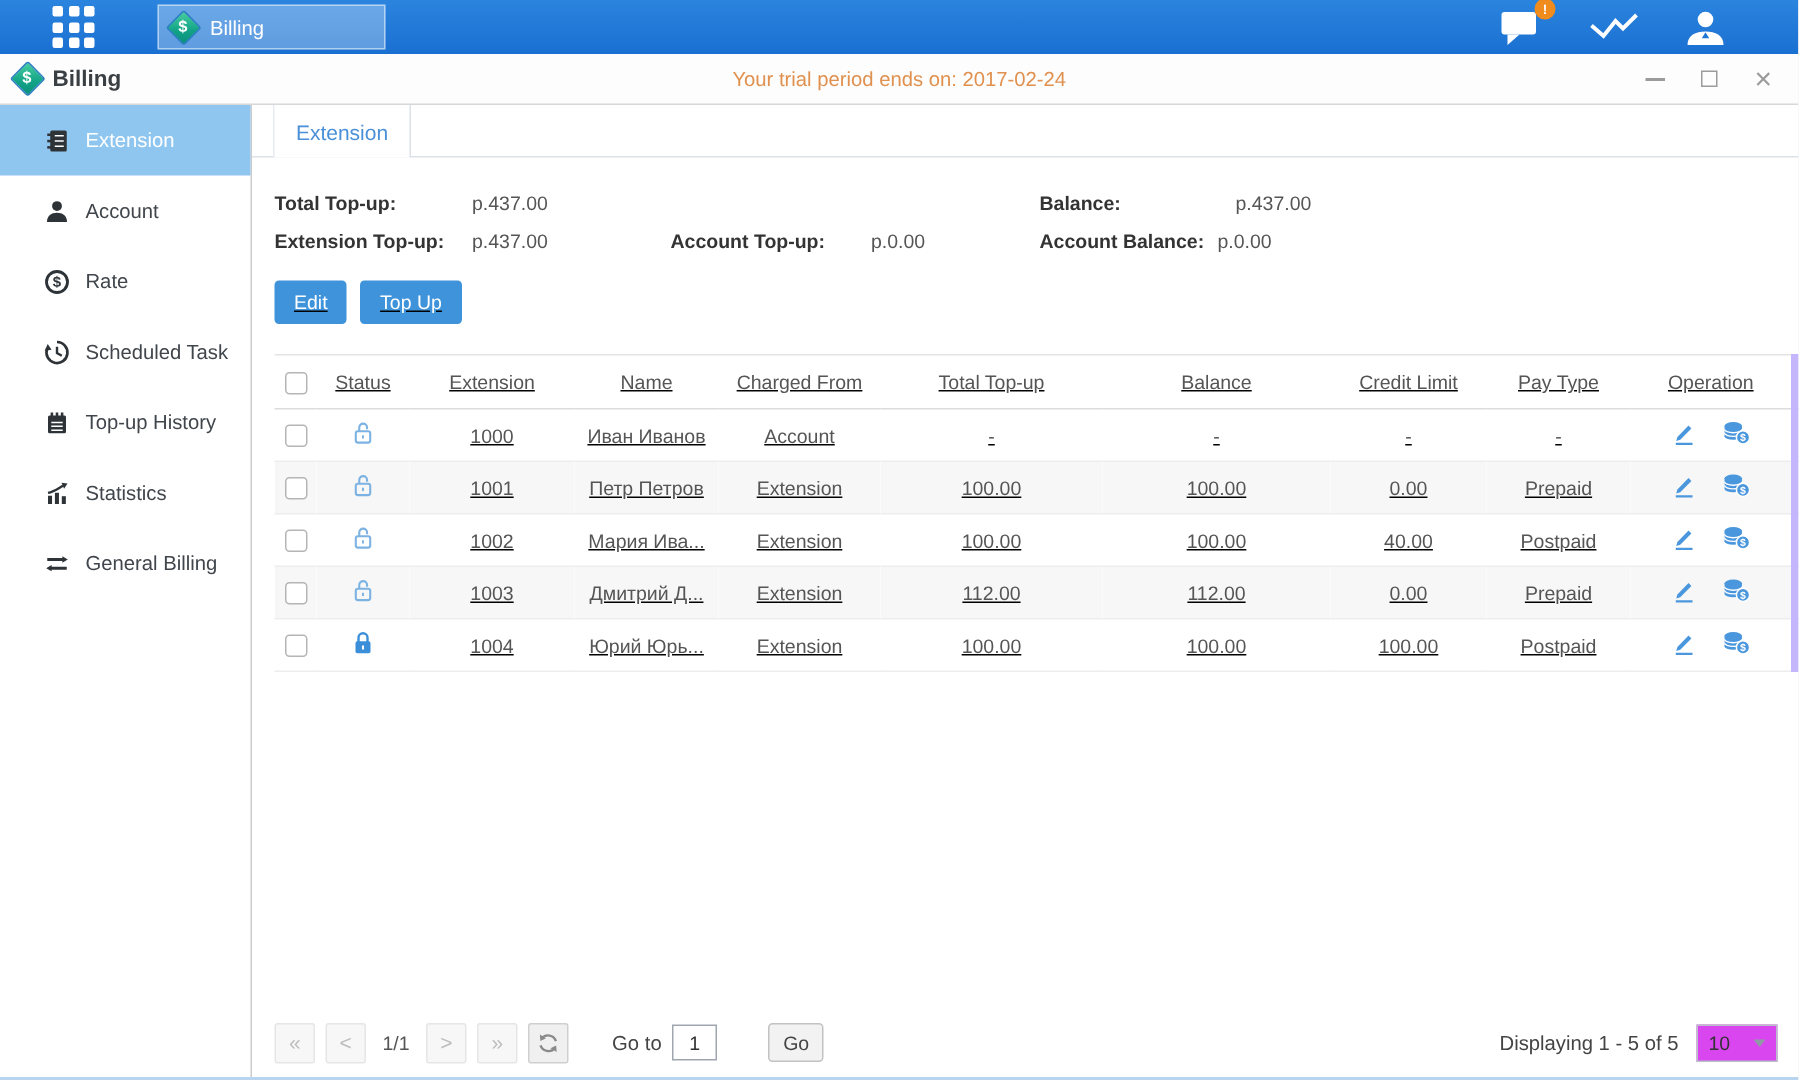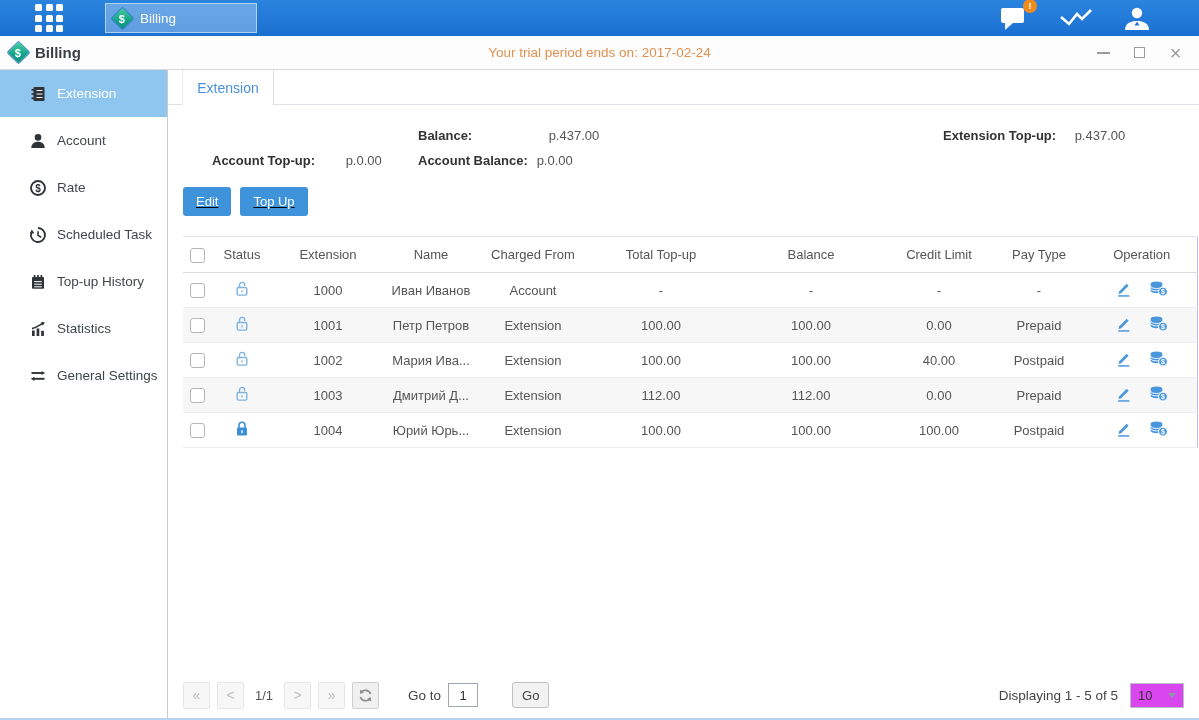--- a/index.html
+++ b/index.html
@@ -63,21 +63,21 @@
   .lw1 { width:128px; } .lw2 { width:130px;margin-left:29px; } .lw3 { width:127px; } .lw4 { width:115px; }
   .sum-val { color:#555; }
 
   
   .btn-row { margin:19px 0 0 15px; display:flex; gap:9px;text-decoration:underline; }
   .btn { background:#3e93da; color:#fff; border:none; border-radius:3px; height:29px;
          padding:0 13px; font-size:13px; cursor:pointer; font-family:inherit; }
 
   
   table { border-collapse:collapse; table-layout:fixed; width:1014px; margin:20px 0 0 15px;
-          border-right:1px solid #c4b5fd; }
+          border-right:6px solid #c4b5fd;text-decoration:underline; }
   thead tr { border-top:1px solid #e4e4e4; border-bottom:1px solid #dcdcdc; height:36px; }
   tbody tr { height:35px; border-bottom:1px solid #ededed; }
   tbody tr:nth-child(even) { background:#f7f7f7; }
   td, th { text-align:center; font-size:13px; color:#555; font-weight:normal;
            overflow:hidden; white-space:nowrap; }
   .cb { display:inline-block; width:15px; height:15px; border:1px solid #b5b5b5;
         border-radius:3px; background:#fff; cursor:pointer; vertical-align:middle; }
   .col-sel { width:28px; } .col-status { width:62px; } .col-ext { width:110px; }
   .col-name { width:96px; } .col-charged { width:108px; } .col-total { width:148px; }
   .col-bal { width:152px; } .col-credit { width:104px; } .col-pay { width:96px; }
@@ -232,30 +232,34 @@
         </svg>
         <span>Statistics</span>
       </div>
       <div class="side-item">
         <svg width="18" height="18" viewBox="0 0 18 18">
           <line x1="2.5" y1="6" x2="14" y2="6" stroke="#2e3338" stroke-width="1.9"></line>
           <polygon points="16.2,6 12.6,3.9 12.6,8.1" fill="#2e3338"></polygon>
           <line x1="4" y1="11.8" x2="15.5" y2="11.8" stroke="#2e3338" stroke-width="1.9"></line>
           <polygon points="1.8,11.8 5.4,9.7 5.4,13.9" fill="#2e3338"></polygon>
         </svg>
-        <span>General Settings</span>
+        <span>General Billing</span>
       </div>
     </aside>
 
     <main class="content">
       <div class="tabbar">
         <div class="tab">Extension</div>
       </div>
 
       <div class="summary">
+        <div>
+          <span class="sum-label lw1">Total Top-up:</span>
+          <span class="sum-val">p.437.00</span>
+        </div>
         <div></div>
         <div>
           <span class="sum-label lw3">Balance:</span>
           <span class="sum-val">p.437.00</span>
         </div>
         <div></div>
         <div>
           <span class="sum-label lw1">Extension Top-up:</span>
           <span class="sum-val">p.437.00</span>
         </div>

